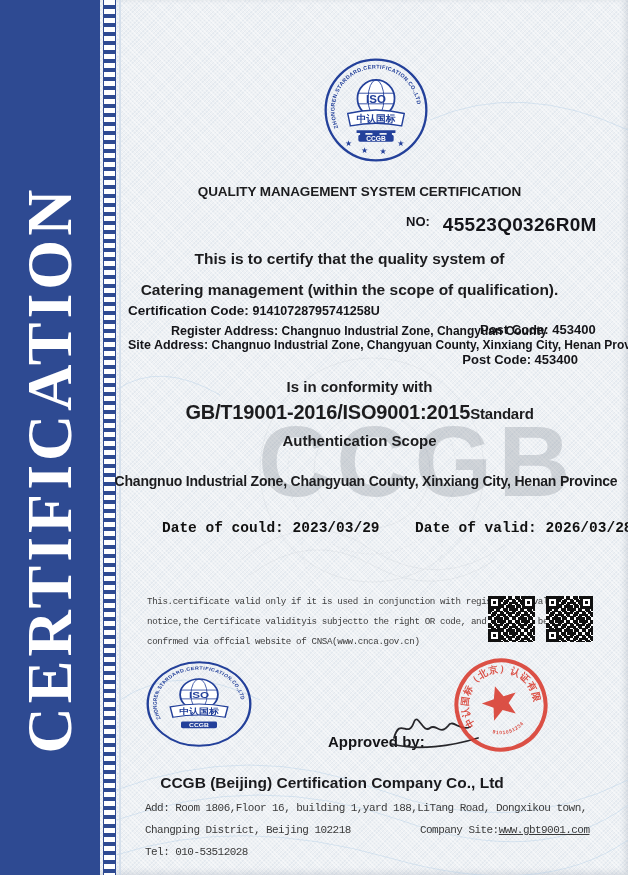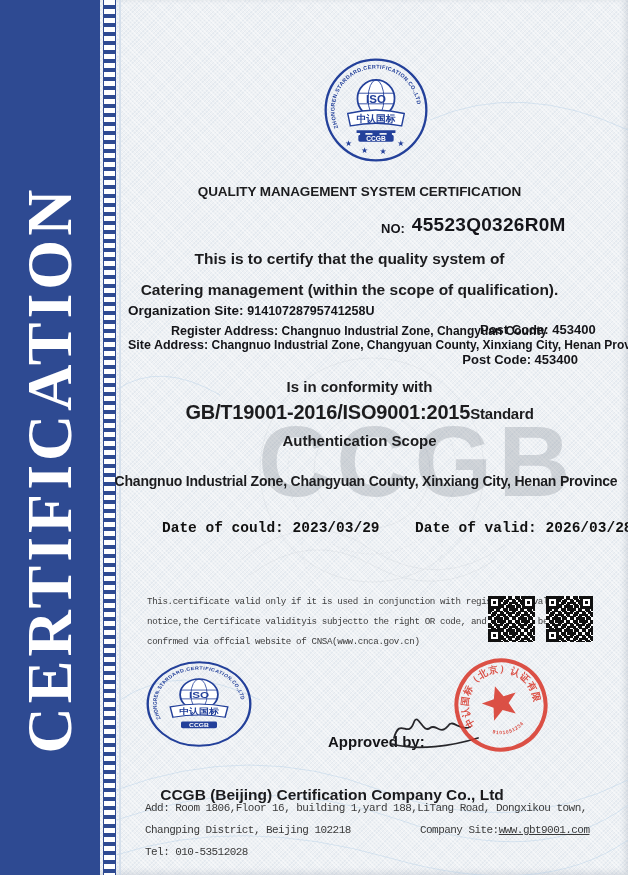--- a/index.html
+++ b/index.html
@@ -33,21 +33,21 @@
   .deco { position:absolute; left:0; top:0; pointer-events:none; }
 
   .watermark-ccgb{
     position:absolute; left:258px; top:404px; font-size:100px; font-weight:bold;
     letter-spacing:6px; color:rgba(122,130,141,.28); font-family:"Liberation Sans",sans-serif;
   }
 
   .row { position:absolute; left:116px; width:487px; text-align:center; color:#1c1c1e; }
 
   .title { top:184px; font-size:13.5px; letter-spacing:-.1px; font-weight:bold; }
-  .no-line { position:absolute; left:381px; top:214px; display:flex; align-items:flex-end; gap:7px; color:#15151a;}
+  .no-line { position:absolute; left:406px; top:214px; display:flex; align-items:flex-start; gap:13px; color:#15151a;}
   .no-label { font-size:13px; font-weight:bold; }
   .no-value { font-size:19px; font-weight:bold; letter-spacing:.3px; }
 
   .certify { top:250px; left:106px; font-size:15.5px; font-weight:bold; }
   .catering { top:281px; left:106px; font-size:15.5px; font-weight:bold; }
 
   .label-line { position:absolute; color:#141418; white-space:nowrap; }
   .org { left:128px; top:303px; font-size:13.5px; font-weight:bold; }
   .org .val { font-size:12.5px; }
   .register { left:128px; top:324px; font-size:12px; font-weight:bold; }
@@ -85,21 +85,21 @@
   .logo { position:absolute; }
   .logo1 { left:315px; top:57px; width:122px; height:106px; }
   .logo2 { left:145px; top:660px; width:108px; height:88px; }
 
   .approved { position:absolute; left:328px; top:733px; font-size:15px; font-weight:bold; color:#151518; }
   .signature { position:absolute; left:390px; top:708px; }
 
   .stamp { position:absolute; left:452px; top:656px; width:98px; height:98px; transform:rotate(-18deg); opacity:.88; }
 
   .company { position:absolute; left:76px; top:774px; width:512px; text-align:center;
-             font-size:15.5px; font-weight:bold; color:#1a1a1d;margin-top:12px; }
+             font-size:15.5px; font-weight:bold; color:#1a1a1d; }
   .addr { position:absolute; font-family:"Liberation Mono", monospace; font-size:11px;
           letter-spacing:-.55px; color:#3a3a3a; white-space:nowrap; }
   .addr1 { left:145px; top:802px; }
   .addr2 { left:145px; top:824px; }
   .site-line { left:420px; top:824px; }
   .tel { left:145px; top:846px; }
   .u { text-decoration:underline; }
 </style>
 </head>
 <body>
@@ -155,21 +155,21 @@
 
   <div class="row title">QUALITY MANAGEMENT SYSTEM CERTIFICATION</div>
   <div class="no-line">
     <span class="no-label">NO:</span>
     <span class="no-value">45523Q0326R0M</span>
   </div>
   <div class="row catering">Catering management (within the scope of qualification).</div>
   <div class="row certify">This is to certify that the quality system of</div>
 
   <div class="label-line org">
-    <span>Organization Site:</span>
+    <span>Certification Code:</span>
     <span class="val">91410728795741258U</span>
   </div>
   <div class="label-line register">
     <span class="lbl">Register Address:</span>
     <span>Changnuo Industrial Zone, Changyuan County</span>
   </div>
   <div class="label-line postcode1">
     <span>Post Code:</span>
     <span>453400</span>
   </div>

